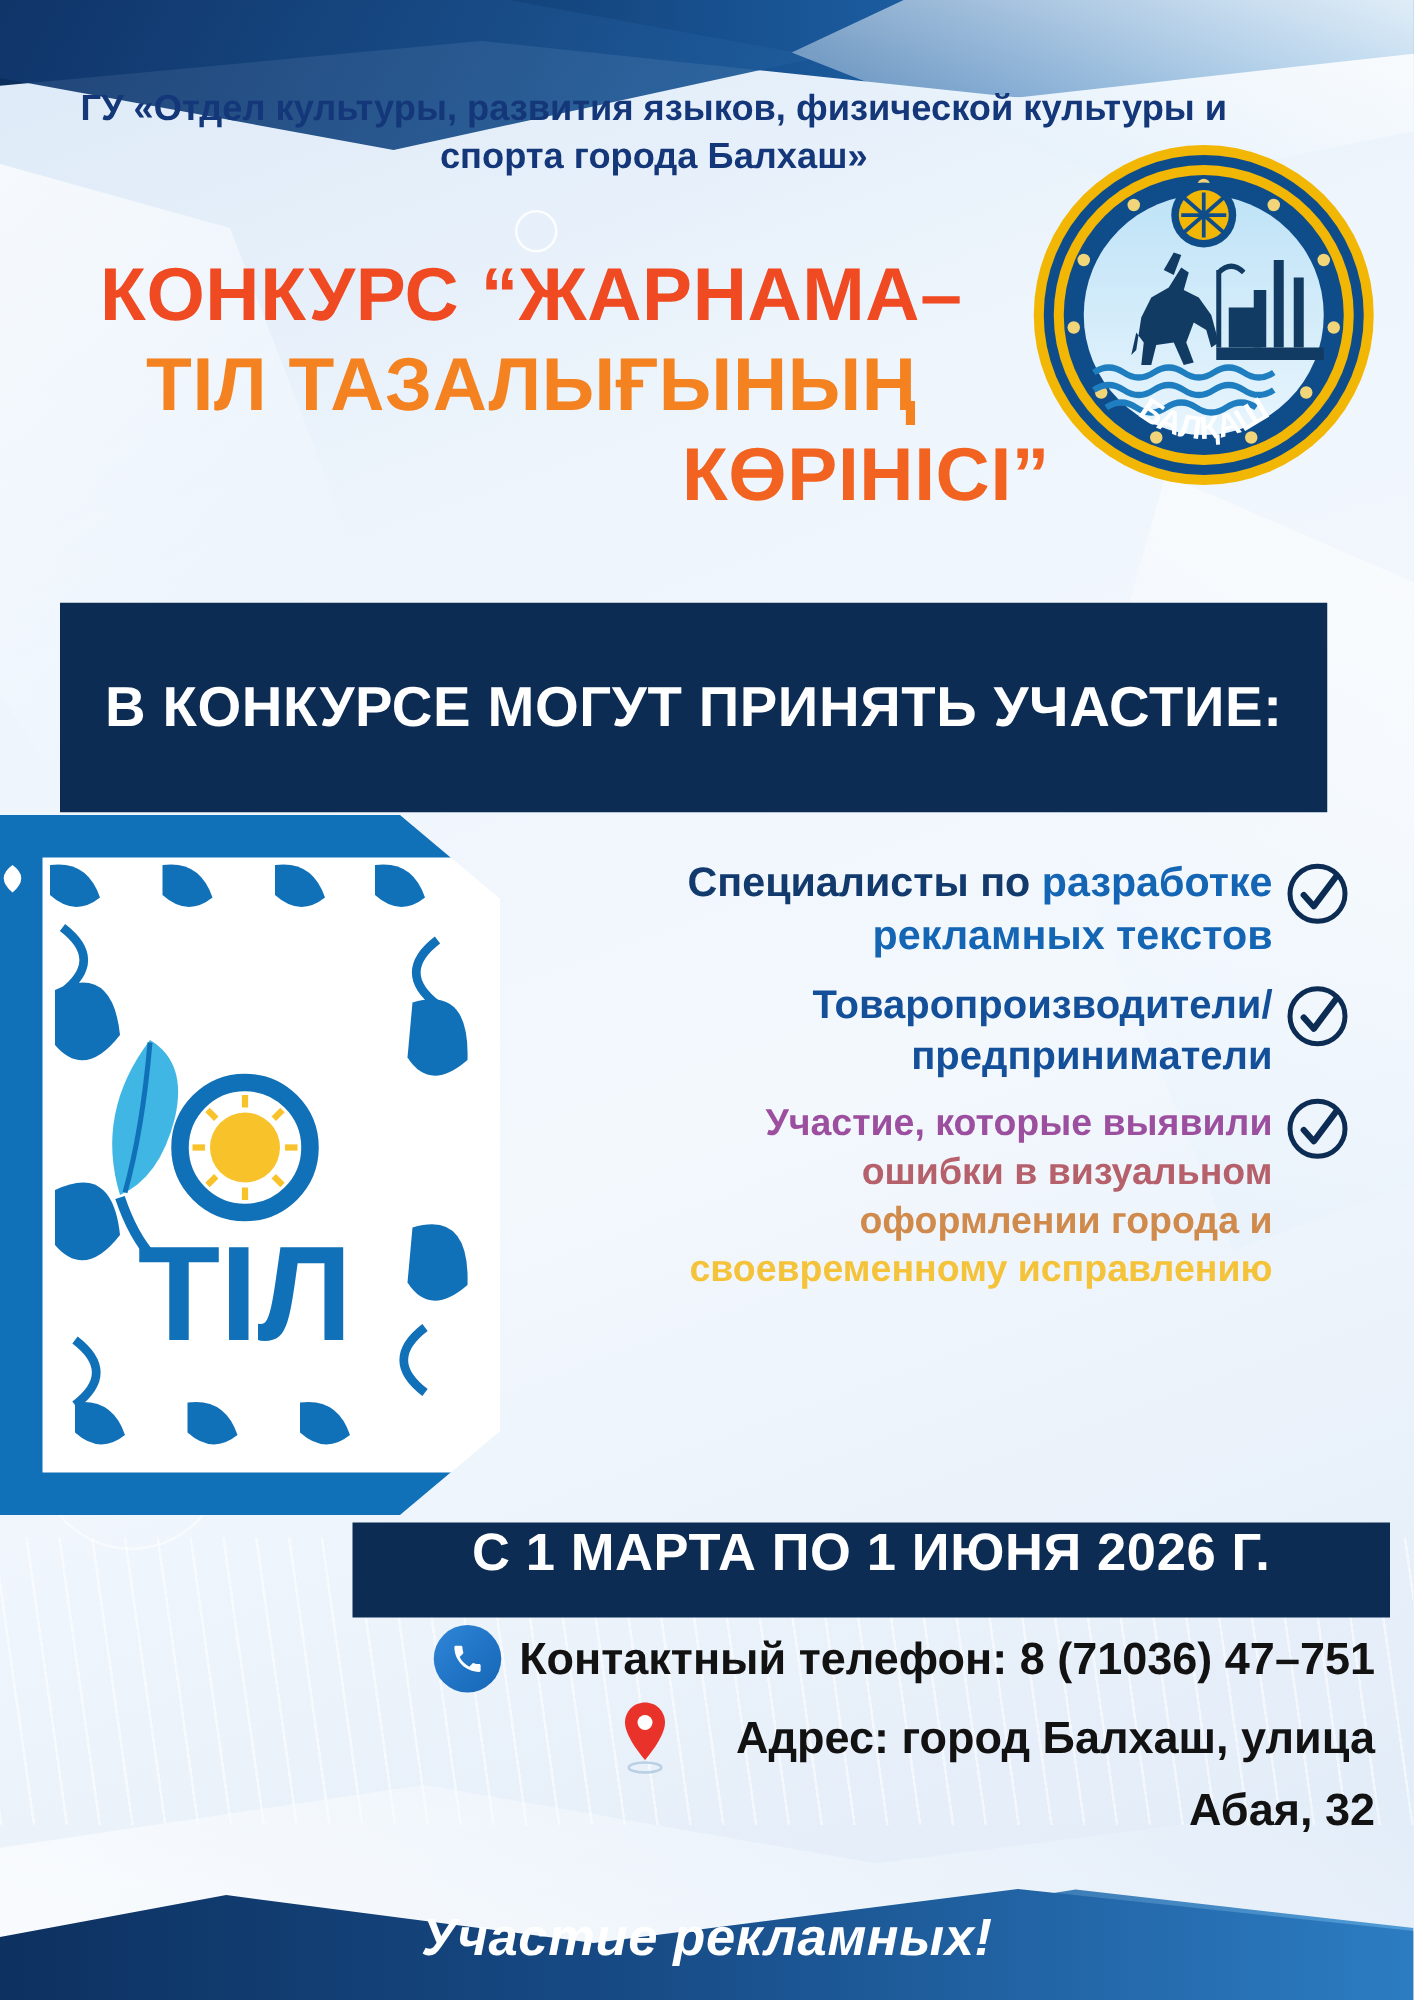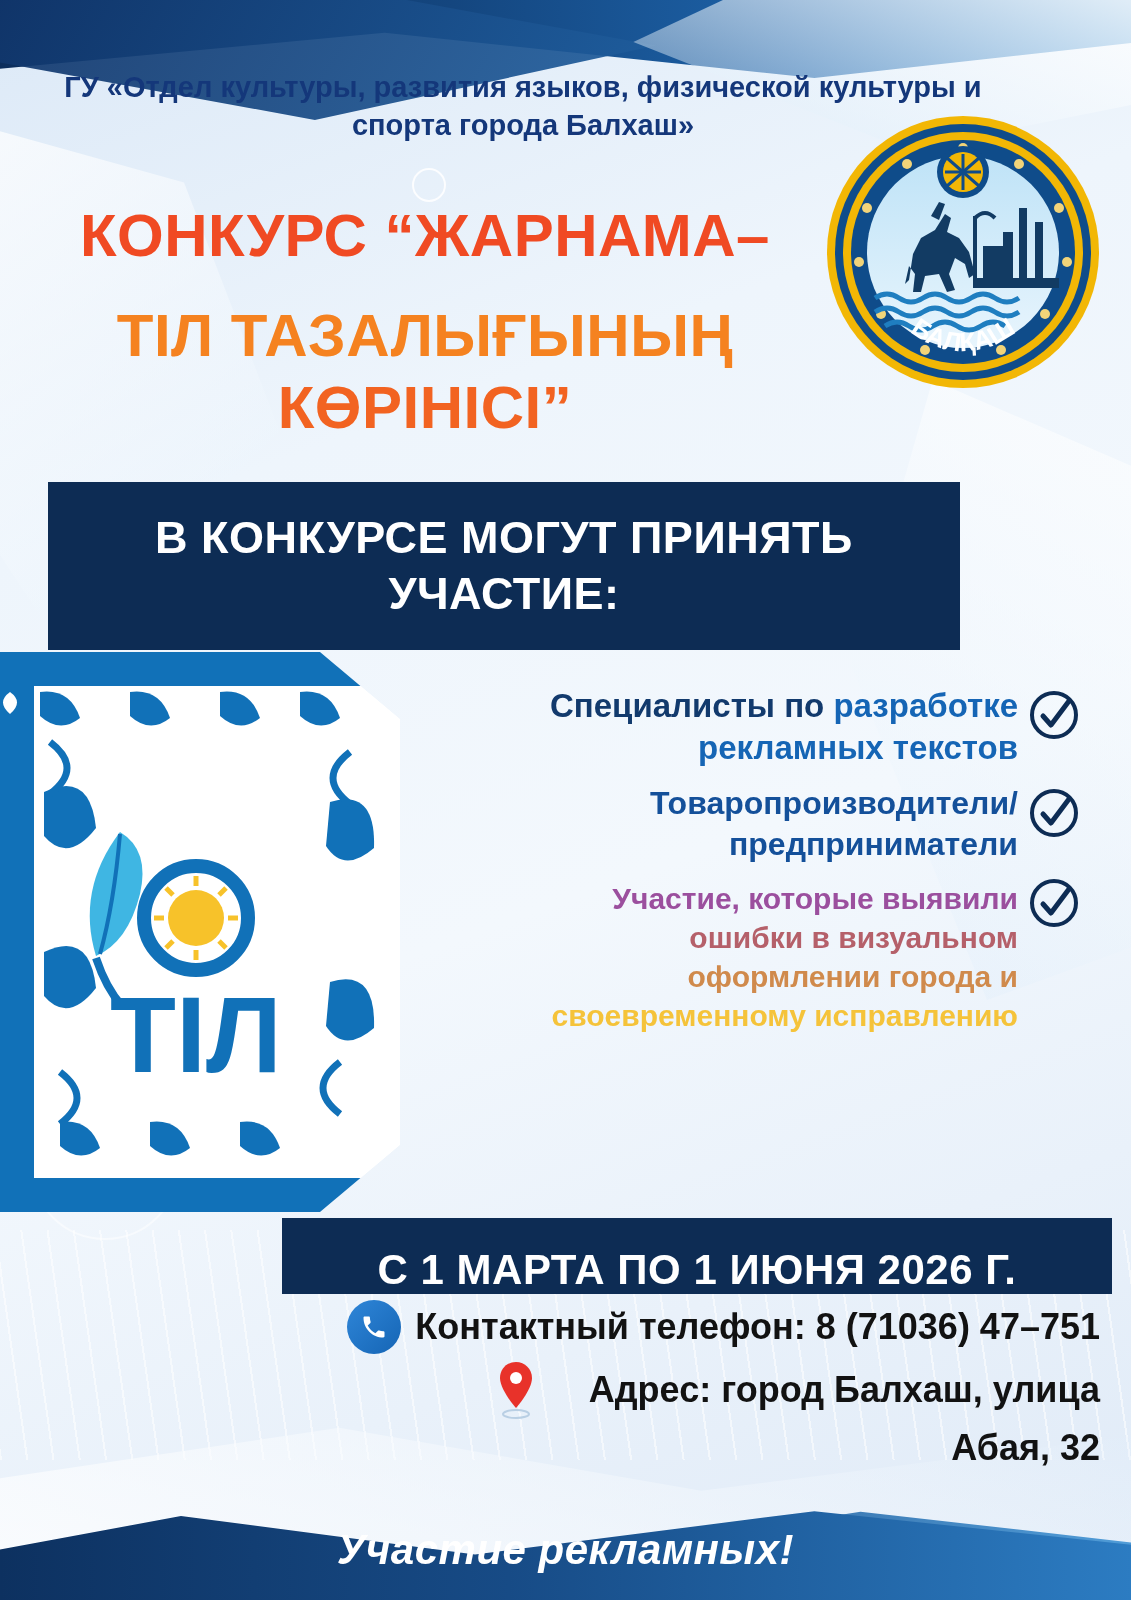--- a/index.html
+++ b/index.html
@@ -109,40 +109,40 @@
     top: 200px; left: 10px; width: 830px;
     text-align: center;
     font-size: 60px;
     font-weight: bold;
     line-height: 1.2;
     z-index: 6;
     letter-spacing: .5px;
   }
   .mt-line { display: block; }
   .mt1 { color: #f04a23; }
-  .mt2 { color: #f58220; margin-top: 28px; }
-  .mt3 { color: #f26321; }
+  .mt2 { color: #f58220; }
+  .mt3 { color: #f26321; text-align: right; }
 
   
   .emblem {
     position: absolute;
     top: 112px; right: 28px;
     width: 280px; height: 280px;
     z-index: 7;
   }
 
   
   .banner {
     position: absolute;
-    top: 482px; left: 48px; width: 912px; height: 168px;
+    top: 482px; left: 48px; width: 1014px; height: 168px;
     background: #0d2c54;
     z-index: 6;
     display: flex;
     align-items: center;
-    justify-content: flex-start;
+    justify-content: center;
     clip-path: polygon(0 0, 100% 0, 100% 100%, 0 100%);
   }
   .banner-text {
     color: #ffffff;
     font-size: 45px;
     font-weight: bold;
     text-align: center;
     line-height: 1.25;
     letter-spacing: .5px;
     padding: 0 20px;
@@ -190,21 +190,21 @@
 
   .check { width: 52px; height: 52px; flex: 0 0 52px; margin-top: 4px; }
 
   
   .date-banner {
     position: absolute;
     top: 1218px; left: 282px; width: 830px; height: 76px;
     background: #0d2c54;
     z-index: 7;
     display: flex;
-    align-items: flex-end;
+    align-items: flex-start;
     justify-content: center;
   }
   .date-text {
     color: #fff;
     font-size: 42px;
     font-weight: bold;
     letter-spacing: .5px;
   }
 
   

